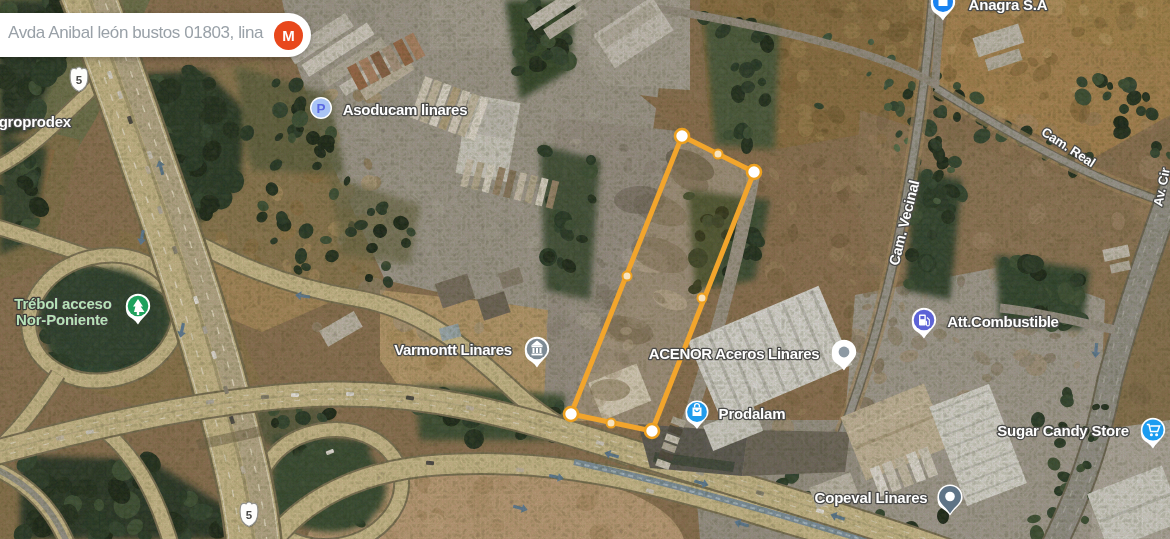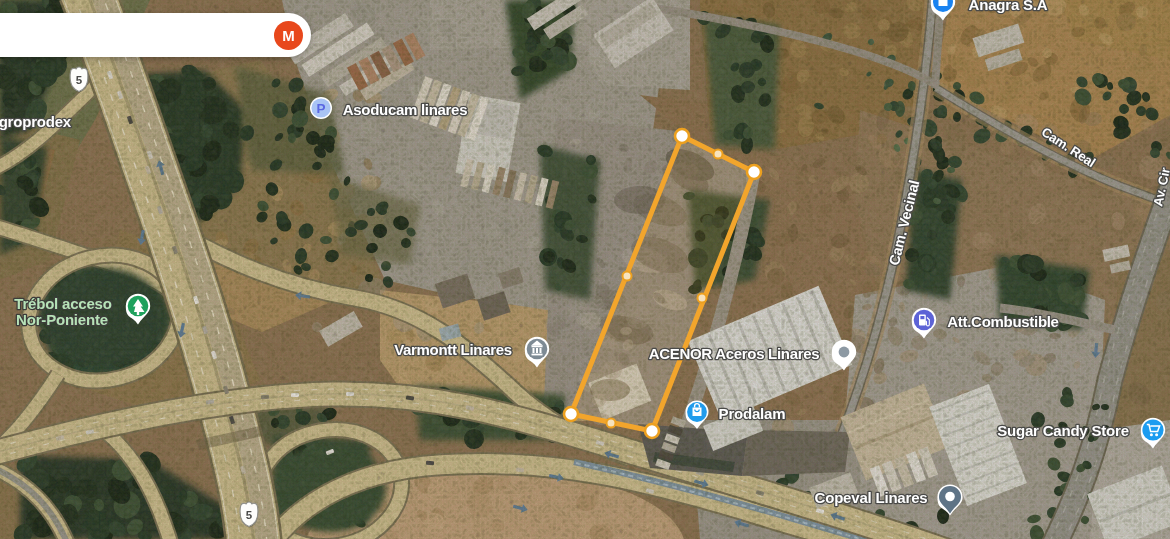--- a/index.html
+++ b/index.html
@@ -1572,14 +1572,15 @@
 
 <text x="1066" y="151" font-size="13" font-weight="700" text-anchor="middle" letter-spacing="-0.2" fill="#ffffff" stroke="#4a4a48" stroke-width="2.6" paint-order="stroke" stroke-linejoin="round" transform="rotate(33 1066 151)">Cam. Real</text>
 
 <text x="909" y="224" font-size="14.5" font-weight="700" text-anchor="middle" letter-spacing="-0.2" fill="#ffffff" stroke="#4a4a48" stroke-width="2.6" paint-order="stroke" stroke-linejoin="round" transform="rotate(-76 909 224)">Cam. Vecinal</text>
 
 <text x="1166" y="188" font-size="13" font-weight="700" text-anchor="middle" letter-spacing="-0.2" fill="#ffffff" stroke="#4a4a48" stroke-width="2.6" paint-order="stroke" stroke-linejoin="round" transform="rotate(-78 1166 188)">Av. Cir</text>
 </svg>
 
 <div id="searchbox">
 
+<span id="searchtext">Avda Anibal león bustos 01803, lina</span>
 
 <div id="avatar">M</div>
 </div>
 </body></html>

